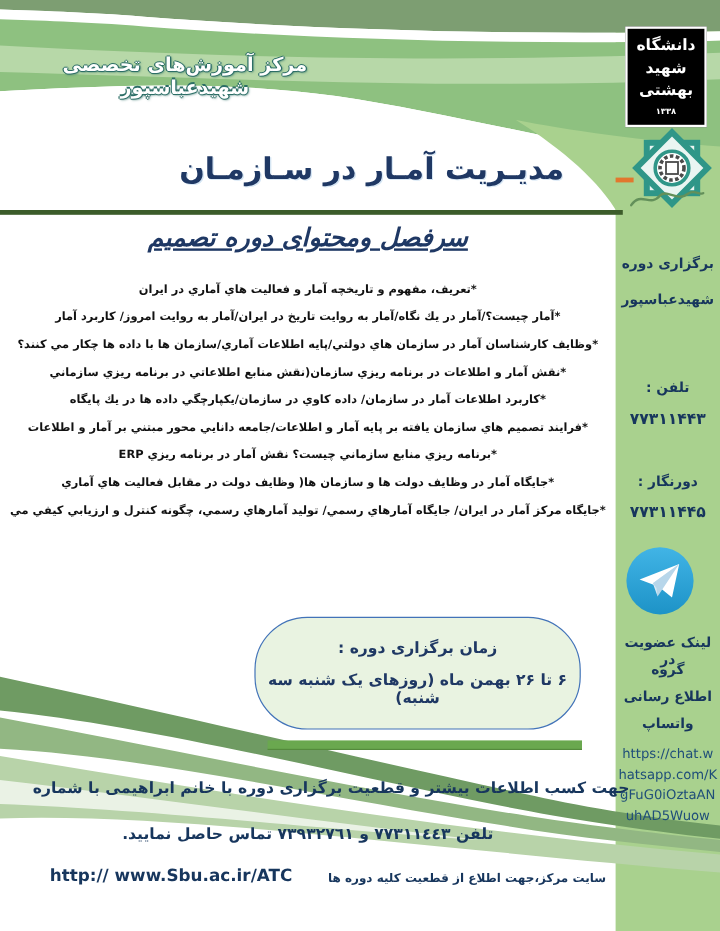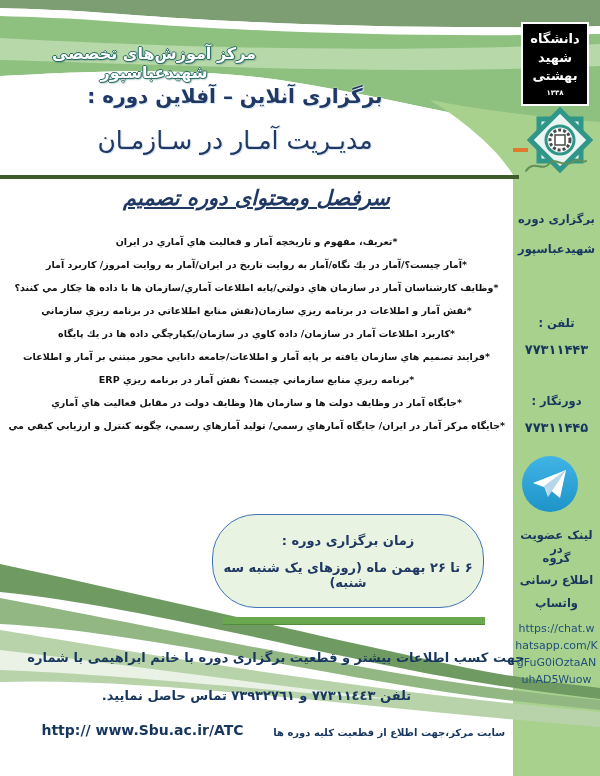--- a/index.html
+++ b/index.html
@@ -20,22 +20,22 @@
     z-index:5; top:44px; left:0; width:308px; text-align:center;
     font-size:16px; font-weight:bold; color:#ffffff;
     text-shadow:-1px 0 #2c6e66, 1px 0 #2c6e66, 0 -1px #2c6e66, 0 1px #2c6e66, 1px 1px 2px #2c6e66;
   }
   .delivery-line{
     z-index:5; top:84px; left:0; width:470px; text-align:center;
     font-size:20px; font-weight:bold; color:#1f3864;
     text-shadow:0 0 2px #ffffff, 1px 1px 0 #c9dff2;
   }
   .course-title{
-    z-index:5; top:126px; left:0; width:470px; text-align:center;
-    font-size:25px; font-weight:normal; color:#1f3864;
+    z-index:5; top:126px; left:0; width:470px; 
+    font-size:25px; font-weight:bold; color:#1f3864;
     text-shadow:0 0 2px #ffffff, 1px 1px 0 #c9dff2;
   }
   
   .section-title{
     z-index:5; top:186px; left:0; width:513px; text-align:center;
     font-size:21px; font-weight:bold; font-style:italic; color:#1f3864;
     text-decoration:underline;
   }
   .bullets{
     z-index:5; top:230px; left:8px; width:497px; text-align:center;
@@ -91,21 +91,20 @@
     <path d="M0,8 C30,9 70,10 120,14 C250,24 420,30 600,26 V34 C420,38 250,32 120,22 C70,18 30,17 0,16 Z" fill="#ffffff"></path>
     <path d="M0,16 C30,17 70,18 120,22 C250,32 420,38 600,34 L600,140 C480,122 380,95 280,80 C180,66 80,72 0,76 Z" fill="#8ec180"></path>
     <path d="M0,38 C150,46 350,54 600,44 V66 C380,76 160,64 0,60 Z" fill="#b7d8a8"></path>
     <path d="M0,76 C80,72 180,66 280,80 C380,95 480,122 600,140 L600,154 C480,136 380,109 280,94 C180,80 80,86 0,90 Z" fill="#ffffff"></path>
     <path d="M430,100 C470,125 500,152 515,178 L600,178 L600,122 C540,118 470,108 430,100 Z" fill="#a9d18e"></path>
   </svg>
 
   <div class="abs rule"></div>
 
   <div class="abs center-name" dir="rtl">مرکز آموزش‌های تخصصی شهیدعباسپور</div>
-  <div class="abs delivery-line" dir="rtl">برگزاری آنلاین – آفلاین دوره :</div>
   <div class="abs course-title" dir="rtl">مدیـریت آمـار در سـازمـان</div>
 
   <div class="abs uni-logo">
     <span>دانشگاه</span>
     <span>شهید</span>
     <span>بهشتی</span>
     <span class="year">۱۳۳۸</span>
   </div>
 
   <svg class="abs emblem" viewBox="0 0 72 72">

